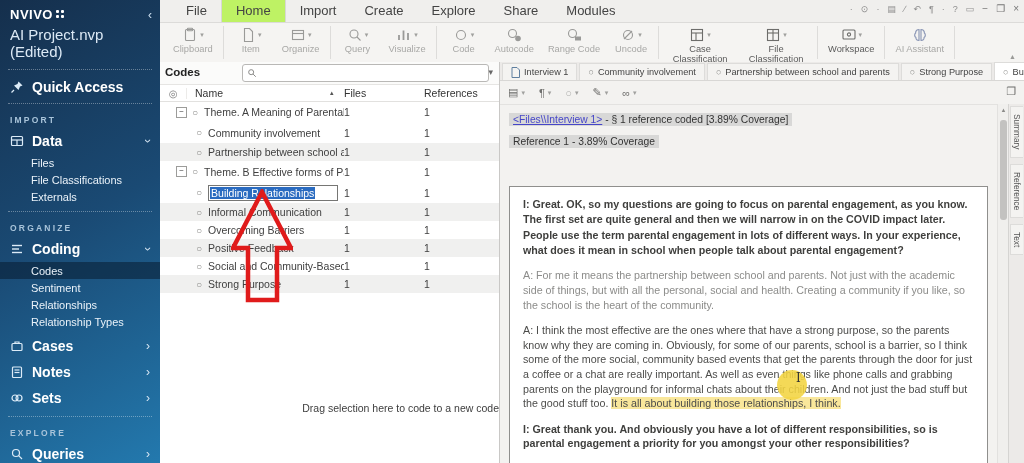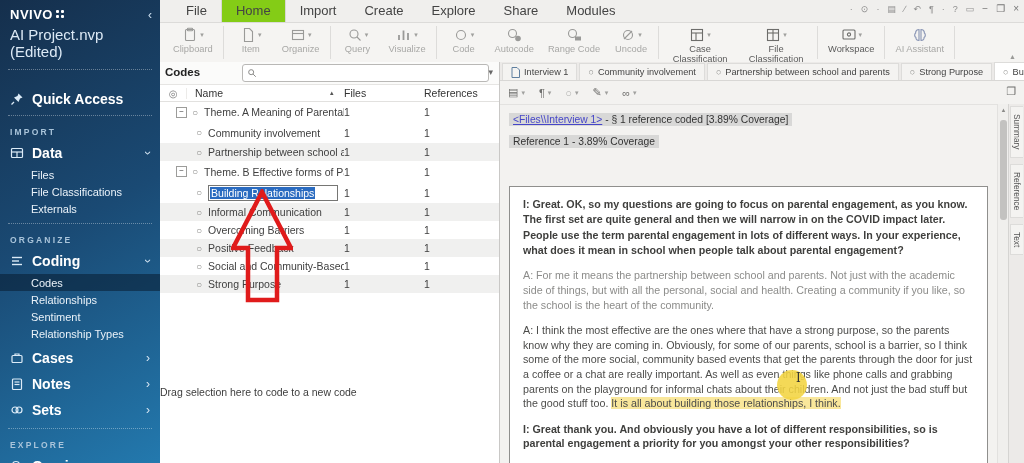--- a/index.html
+++ b/index.html
@@ -24,21 +24,21 @@
   .chev.down{display:inline-block;transform:rotate(90deg);}
   .sb-label{padding:8px 10px 3px;font-size:8.5px;letter-spacing:2.2px;color:#a9c4da;font-weight:bold;}
   .sb-child{padding:0 10px 0 31px;height:17px;display:flex;align-items:center;font-size:11px;color:#eaf2f9;}
   .sb-child.sel{background:rgba(8,28,48,.55);}
   .sbi{width:14px;height:14px;color:#dcebf7;flex:0 0 14px;}
 
   
   .ribbon{position:absolute;left:160px;top:0;width:864px;height:62px;background:#f5f4f2;border-bottom:1px solid #cfcecc;}
   .rtabs{height:22px;display:flex;align-items:flex-end;background:#f0efed;border-bottom:1px solid #dcdbd9;padding-left:12px;position:relative;}
   .rtab{padding:3px 14px 4px;font-size:13px;color:#444;}
-  .rtab.active{background:#84cc16;border:1px solid #d8d7d5;border-bottom:none;}
+  .rtab.active{background:#bef264;border:1px solid #d8d7d5;border-bottom:none;}
   .titlebar{position:absolute;right:5px;top:3px;display:flex;align-items:center;gap:8px;color:#8d8d8d;font-size:9px;}
   .titlebar .win{font-size:10px;color:#777;}
   .rbody{height:39px;display:flex;align-items:stretch;padding-left:6px;position:relative;}
   .rbtn{display:flex;flex-direction:column;align-items:center;padding:4px 7px 1px;min-width:34px;}
   .rbtn .icr{display:flex;align-items:center;gap:2px;height:16px;}
   .rbtn .lbl{font-size:9.3px;line-height:1.05;text-align:center;margin-top:2px;max-width:62px;color:#a8a8a6;}
   .rbtn.on .lbl{color:#5b5b5b;}
   .ric{width:16px;height:16px;color:#9a9a98;}
   .rbtn.on .ric{color:#6d6d6b;}
   .caret{font-size:7px;color:#a0a09e;}
@@ -62,21 +62,21 @@
   .crows{position:relative;}
   .crow{display:flex;align-items:center;height:18px;font-size:10.5px;}
   .crow.stripe{background:#f0f0ef;}
   .crow .ind0{width:16px;}
   .crow .ind1{width:36px;}
   .expando{width:9px;height:9px;border:1px solid #9c9c9a;background:#fff;font-size:8px;line-height:7px;text-align:center;color:#444;margin-right:5px;flex:0 0 9px;}
   .ccirc{color:#8d8d8b;font-size:10px;margin-right:6px;}
   .cname{flex:1;white-space:nowrap;overflow:hidden;}
   .editbox{flex:1;border:1px solid #767674;background:#fff;height:14px;display:flex;align-items:center;padding-left:1px;margin-right:6px;}
   .seltext{background:#2a6bc0;color:#fff;padding:0 1px;font-size:10.5px;white-space:nowrap;}
-  .draghint{position:absolute;left:0;top:324px;width:100%;text-align:left;color:#3d3d3d;font-size:10.5px;}
+  .draghint{position:absolute;left:0;top:340px;width:100%;text-align:right;color:#3d3d3d;font-size:10.5px;}
 
   
   .doc{position:absolute;left:500px;top:62px;width:524px;height:401px;background:#f3f2f0;}
   .dtabs{height:18px;display:flex;align-items:flex-end;background:#eceae8;border-bottom:1px solid #d8d7d5;padding-left:2px;}
   .dtab{display:flex;align-items:center;gap:4px;height:16px;padding:0 8px;font-size:9.2px;color:#444;background:#f4f3f1;border:1px solid #dddcda;border-bottom:none;margin-right:2px;white-space:nowrap;}
   .dtab.active{background:#fff;height:17px;}
   .dtab .circ{color:#8d8d8b;font-size:9px;}
   .dtab .pg{width:9px;height:11px;color:#5f7f9f;}
   .dtools{height:23px;display:flex;align-items:center;gap:14px;padding-left:8px;position:relative;border-bottom:1px solid #e3e2e0;}
   .dtool{display:flex;align-items:center;gap:3px;color:#6f6f6d;font-size:11px;}
@@ -115,21 +115,21 @@
       <span class="branddots">
           <i></i>
           <i></i>
           <i></i>
           <i></i>
         </span>
       <span class="sbcollapse">‹</span>
     </div>
     <div class="project">AI Project.nvp (Edited)</div>
     <div class="dotline"></div>
-    <div class="sb-big" style="margin-top:16px;">
+    <div class="sb-big" style="margin-top:4px;">
       <svg class="sbi" viewBox="0 0 14 14">
           <path d="M8.5 1.5l4 4-2.5 1-1.5 3.5-4.5-4.5L7.5 4z" fill="currentColor"></path>
           <line x1="4" y1="10" x2="1.5" y2="12.5" stroke="currentColor" stroke-width="1.2"></line>
         </svg>
       <span>Quick Access</span>
     </div>
     <div class="dotline"></div>
     <div class="sb-label">IMPORT</div>
     <div class="sb-big">
       <svg class="sbi" viewBox="0 0 14 14" fill="none" stroke="currentColor" stroke-width="1.2">
@@ -157,24 +157,24 @@
           <line x1="2" y1="7" x2="9" y2="7"></line>
           <line x1="2" y1="10.5" x2="12" y2="10.5"></line>
         </svg>
       <span>Coding</span>
       <span class="chev down">›</span>
     </div>
     <div class="sb-child sel">
         <span>Codes</span>
       </div>
     <div class="sb-child">
+        <span>Sentiment</span>
+      </div>
+    <div class="sb-child">
         <span>Relationships</span>
-      </div>
-    <div class="sb-child">
-        <span>Sentiment</span>
       </div>
     <div class="sb-child">
         <span>Relationship Types</span>
       </div>
     <div class="sb-big" style="margin-top:3px;">
       <svg class="sbi" viewBox="0 0 14 14" fill="none" stroke="currentColor" stroke-width="1.2">
           <rect x="2" y="4.5" width="10" height="7" rx="1"></rect>
           <path d="M5 4.5V3h4v1.5"></path>
         </svg>
       <span>Cases</span>

